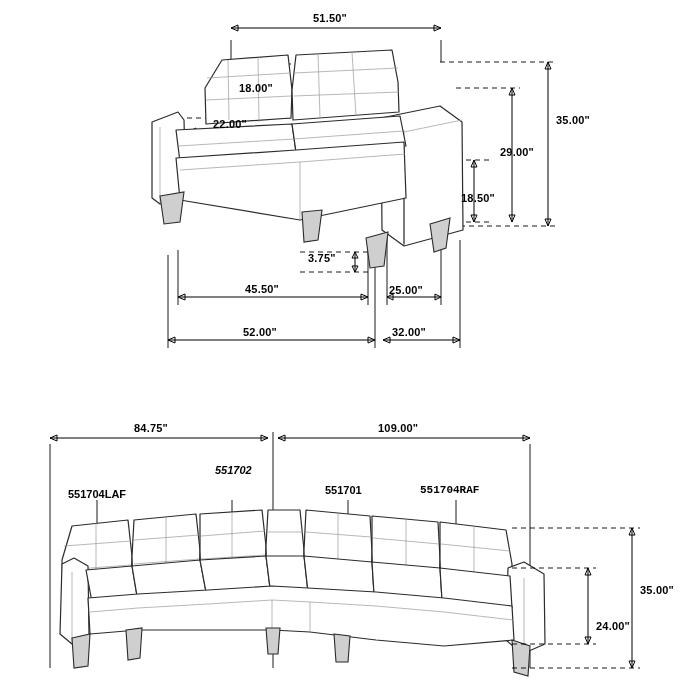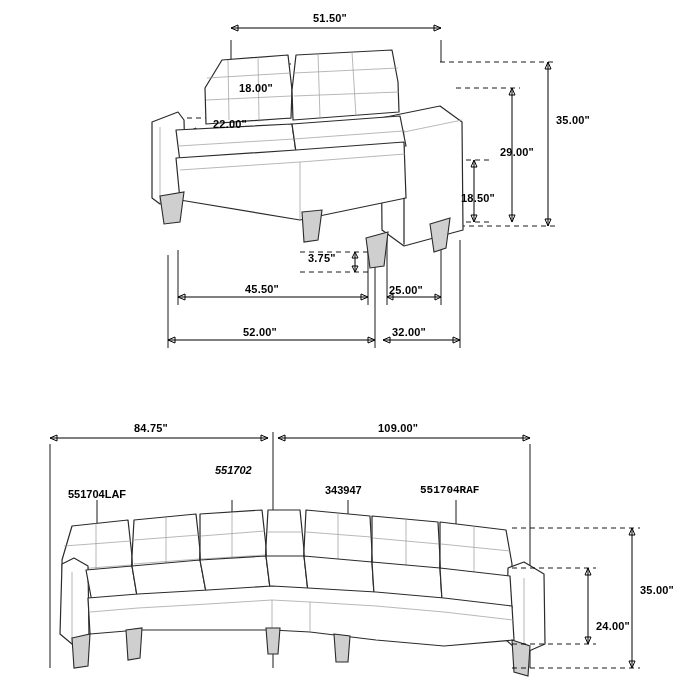--- a/index.html
+++ b/index.html
@@ -252,16 +252,16 @@
     <path class="ln" d="M588 244 l-3 -7 h6 z" fill="#000"></path>
   </svg>
 
   <div class="dim-label" style="left:134px;top:422px;">84.75"</div>
   <div class="dim-label" style="left:378px;top:422px;">109.00"</div>
   <div class="dim-label" style="left:640px;top:584px;">35.00"</div>
   <div class="dim-label" style="left:596px;top:620px;">24.00"</div>
 
   <div class="part-label" style="left:68px;top:488px;">551704LAF</div>
   <div class="part-label" style="left:215px;top:464px;font-style:italic;">551702</div>
-  <div class="part-label" style="left:325px;top:484px;">343947</div>
+  <div class="part-label" style="left:325px;top:484px;">551701</div>
   <div class="part-label" style="left:420px;top:484px;font-family:Liberation Mono, monospace;">551704RAF</div>
 
 </div>
 
 </body></html>

